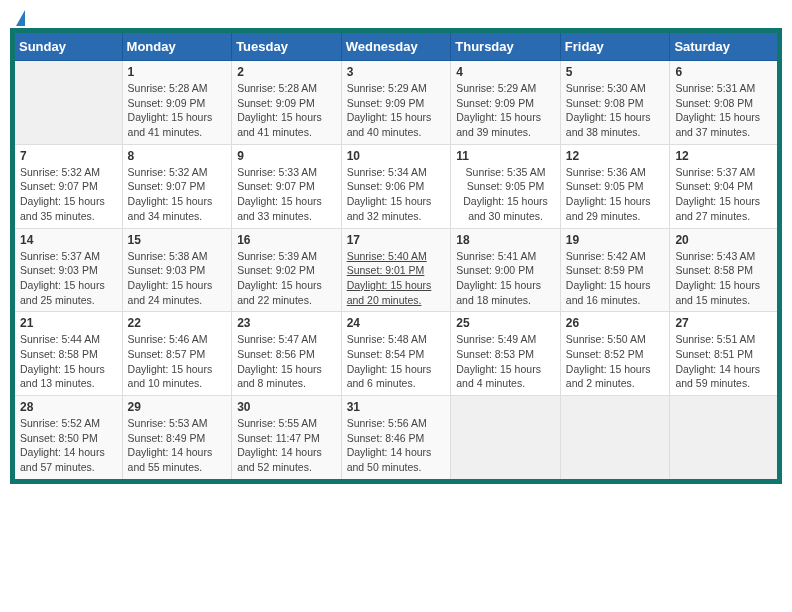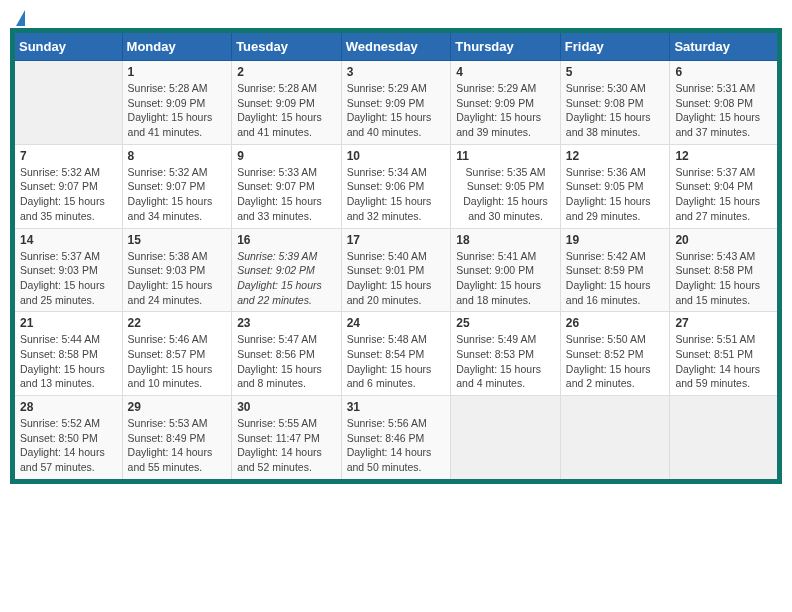--- a/index.html
+++ b/index.html
@@ -215,28 +215,28 @@
         </td>
         <td>
           <span class="day-num">15</span>
           <div class="day-info" style="white-space: pre-line;">Sunrise: 5:38 AM
 Sunset: 9:03 PM
 Daylight: 15 hours
 and 24 minutes.</div>
         </td>
         <td>
           <span class="day-num">16</span>
-          <div class="day-info" style="white-space: pre-line; font-style: italic;">Sunrise: 5:39 AM
+          <div class="day-info" style="white-space: pre-line;">Sunrise: 5:39 AM
 Sunset: 9:02 PM
 Daylight: 15 hours
 and 22 minutes.</div>
         </td>
         <td>
           <span class="day-num">17</span>
-          <div class="day-info" style="white-space: pre-line;">Sunrise: 5:40 AM
+          <div class="day-info" style="white-space: pre-line; text-decoration: underline;">Sunrise: 5:40 AM
 Sunset: 9:01 PM
 Daylight: 15 hours
 and 20 minutes.</div>
         </td>
         <td>
           <span class="day-num">18</span>
           <div class="day-info" style="white-space: pre-line;">Sunrise: 5:41 AM
 Sunset: 9:00 PM
 Daylight: 15 hours
 and 18 minutes.</div>

